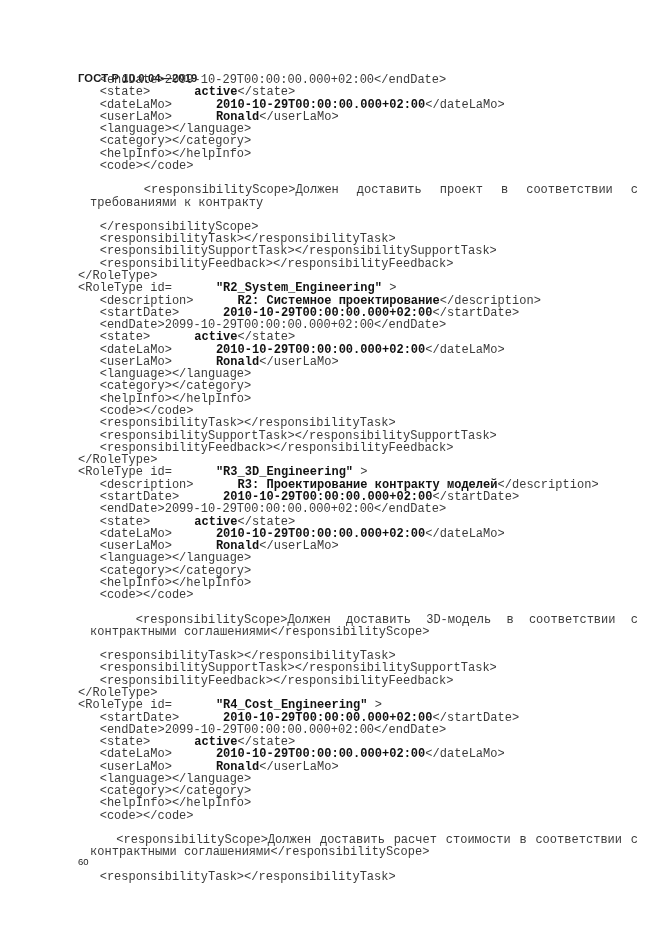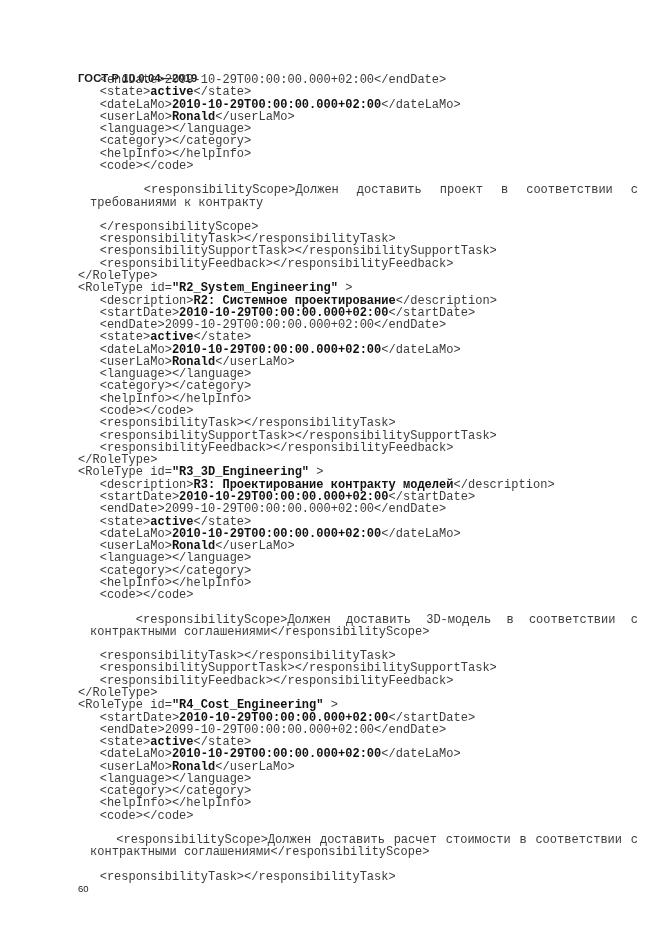--- a/index.html
+++ b/index.html
@@ -56,25 +56,26 @@
     text-align-last: left;
     color: #3a3a3a;
     text-indent: 0;
   }
   .ln-wrap .lead {
     white-space: pre;
   }
   .b {
     font-weight: bold;
     color: #111111;
+    margin-left: 44px;
   }
   .page-number {
     position: absolute;
     left: 78px;
-    top: 883px;
+    top: 856px;
     font-family: "Liberation Sans", sans-serif;
     font-size: 9.5px;
     color: #222222;
   }
 </style>
 </head>
 <body>
 
 <div class="page">
 

